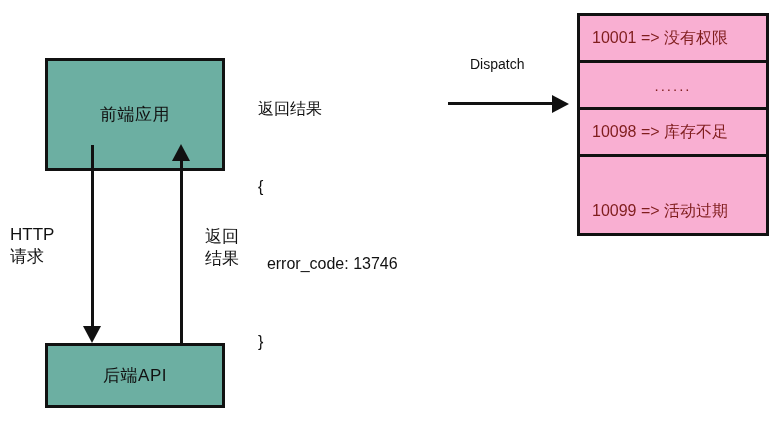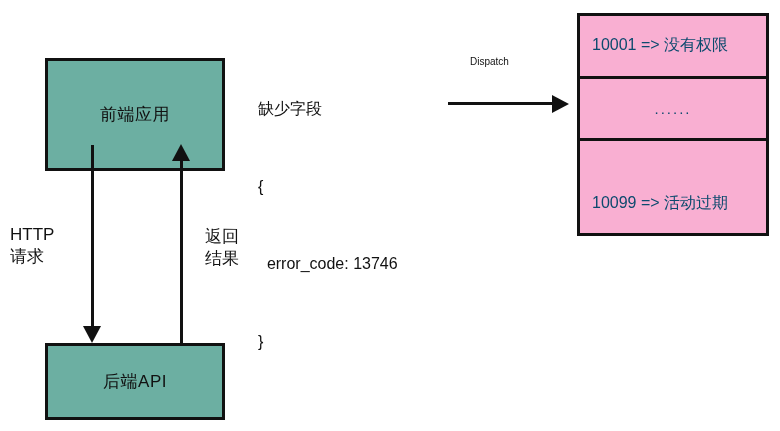--- a/index.html
+++ b/index.html
@@ -26,21 +26,21 @@
     align-items: center;
     justify-content: center;
   }
   .node-box .node-label {
     font-size: 17px;
     color: #111111;
     letter-spacing: 0.5px;
     white-space: nowrap;
   }
   #frontend-box { left: 45px; top: 58px; width: 180px; height: 113px; }
-  #backend-box  { left: 45px; top: 343px; width: 180px; height: 77px; }
+  #backend-box  { left: 45px; top: 343px; width: 180px; height: 65px; }
 
   
   .vline {
     position: absolute;
     width: 3px;
     background: #111111;
   }
   .arrowhead {
     position: absolute;
     width: 0;
@@ -69,21 +69,21 @@
 
   
   .text-label {
     position: absolute;
     color: #111111;
     white-space: pre;
     line-height: 1.28;
   }
   #http-request-label { left: 10px; top: 224px; font-size: 17px; text-align: left; }
   #return-result-label { left: 205px; top: 226px; font-size: 17px; text-align: left; }
-  #dispatch-label { left: 470px; top: 56px; font-size: 10px; }
+  #dispatch-label { left: 470px; top: 56px; font-size: 14px; }
 
   #json-block {
     position: absolute;
     left: 258px;
     top: 44px;
     font-size: 16px;
     color: #111111;
     line-height: 1.62;
     white-space: pre;
   }
@@ -103,21 +103,21 @@
     flex-direction: column;
   }
   #error-table .table-row {
     flex: 1 1 0;
     box-sizing: border-box;
     border-bottom: 3px solid #111111;
     display: flex;
     align-items: center;
     padding-left: 12px;
     font-size: 16px;
-    color: #0c4a6e;
+    color: #7f1d1d;
     white-space: nowrap;
   }
   #error-table .table-row:last-child { border-bottom: none; margin-top: 32px; }
   #error-table .table-row.ellipsis-row {
     justify-content: center;
     padding-left: 0;
     letter-spacing: 2px;
     font-size: 15px;
   }
 </style>
@@ -138,36 +138,39 @@
   <div class="arrowhead arrow-down" style="left:83px; top:326px;"></div>
 
   <div class="vline" style="left:180px; top:160px; height:183px;"></div>
   <div class="arrowhead arrow-up" style="left:172px; top:144px;"></div>
 
   <div id="http-request-label" class="text-label"><span>HTTP</span><br><span>请求</span></div>
 
   <div id="return-result-label" class="text-label"><span>返回</span><br><span>结果</span></div>
 
   <div id="json-block">
-    <span class="json-line">缺少字段</span>
+    <span class="json-line">返回结果</span>
     <span class="json-line">{</span>
     <span class="json-line">  error_code: 13746</span>
     <span class="json-line">}</span>
   </div>
 
   <div class="hline" style="left:448px; top:102px; width:105px;"></div>
   <div class="arrowhead arrow-right" style="left:552px; top:95px;"></div>
 
   <div id="dispatch-label" class="text-label">Dispatch</div>
 
   <div id="error-table">
     <div class="table-row">
       <span>10001 =&gt; 没有权限</span>
     </div>
     <div class="table-row ellipsis-row">
       <span>......</span>
     </div>
     <div class="table-row">
+      <span>10098 =&gt; 库存不足</span>
+    </div>
+    <div class="table-row">
       <span>10099 =&gt; 活动过期</span>
     </div>
   </div>
 
 </div>
 
 </body></html>

